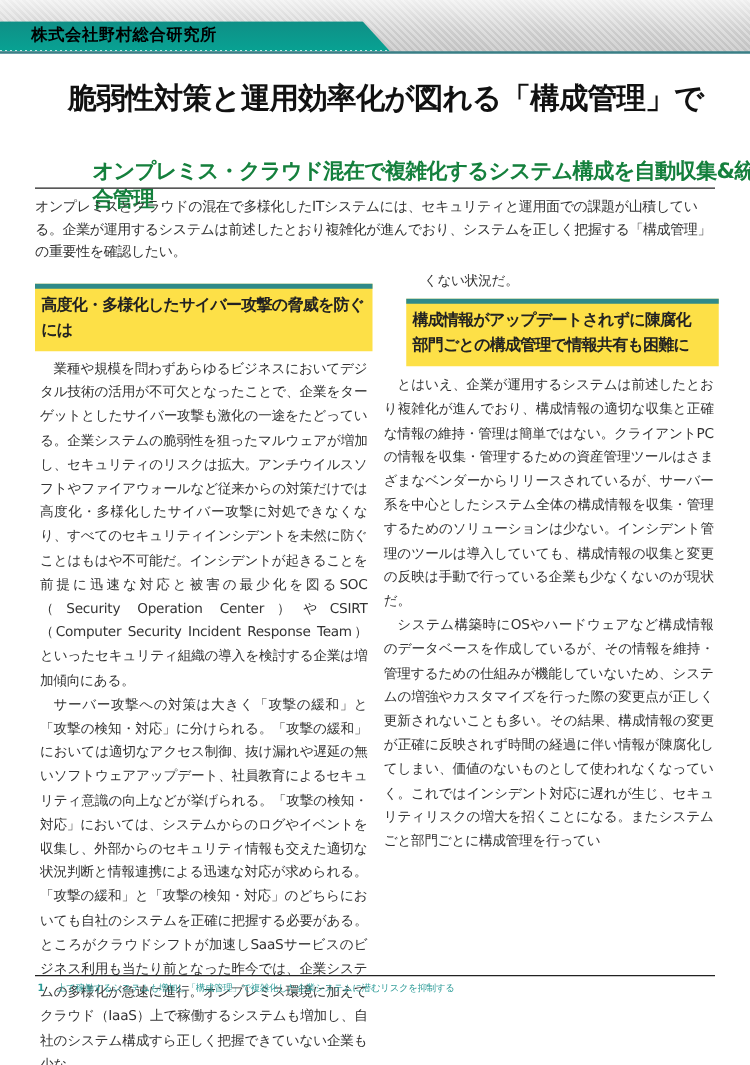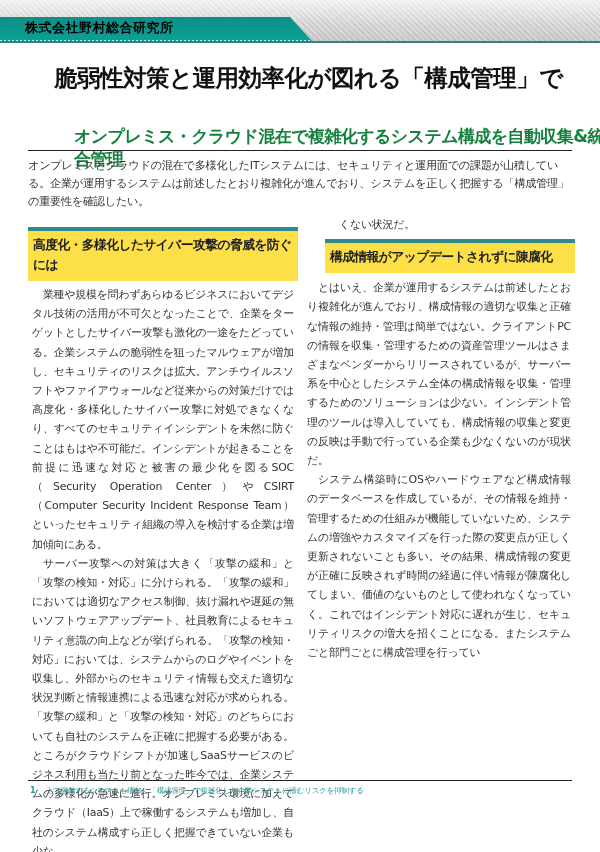--- a/index.html
+++ b/index.html
@@ -66,20 +66,21 @@
     <div>高度化・多様化したサイバー攻撃の脅威を防ぐには</div>
   </div>
   <p>業種や規模を問わずあらゆるビジネスにおいてデジタル技術の活用が不可欠となったことで、企業をターゲットとしたサイバー攻撃も激化の一途をたどっている。企業システムの脆弱性を狙ったマルウェアが増加し、セキュリティのリスクは拡大。アンチウイルスソフトやファイアウォールなど従来からの対策だけでは高度化・多様化したサイバー攻撃に対処できなくなり、すべてのセキュリティインシデントを未然に防ぐことはもはや不可能だ。インシデントが起きることを前提に迅速な対応と被害の最少化を図るSOC（Security Operation Center）やCSIRT（Computer Security Incident Response Team）といったセキュリティ組織の導入を検討する企業は増加傾向にある。</p>
   <p>サーバー攻撃への対策は大きく「攻撃の緩和」と「攻撃の検知・対応」に分けられる。「攻撃の緩和」においては適切なアクセス制御、抜け漏れや遅延の無いソフトウェアアップデート、社員教育によるセキュリティ意識の向上などが挙げられる。「攻撃の検知・対応」においては、システムからのログやイベントを収集し、外部からのセキュリティ情報も交えた適切な状況判断と情報連携による迅速な対応が求められる。「攻撃の緩和」と「攻撃の検知・対応」のどちらにおいても自社のシステムを正確に把握する必要がある。ところがクラウドシフトが加速しSaaSサービスのビジネス利用も当たり前となった昨今では、企業システムの多様化が急速に進行。オンプレミス環境に加えてクラウド（IaaS）上で稼働するシステムも増加し、自社のシステム構成すら正しく把握できていない企業も少な</p>
 </div>
 
 <div class="col col-right">
   <p class="noindent">くない状況だ。</p>
   <div class="section-head">
     <div>構成情報がアップデートされずに陳腐化</div>
+    <div>部門ごとの構成管理で情報共有も困難に</div>
   </div>
   <p>とはいえ、企業が運用するシステムは前述したとおり複雑化が進んでおり、構成情報の適切な収集と正確な情報の維持・管理は簡単ではない。クライアントPCの情報を収集・管理するための資産管理ツールはさまざまなベンダーからリリースされているが、サーバー系を中心としたシステム全体の構成情報を収集・管理するためのソリューションは少ない。インシデント管理のツールは導入していても、構成情報の収集と変更の反映は手動で行っている企業も少なくないのが現状だ。</p>
   <p>システム構築時にOSやハードウェアなど構成情報のデータベースを作成しているが、その情報を維持・管理するための仕組みが機能していないため、システムの増強やカスタマイズを行った際の変更点が正しく更新されないことも多い。その結果、構成情報の変更が正確に反映されず時間の経過に伴い情報が陳腐化してしまい、価値のないものとして使われなくなっていく。これではインシデント対応に遅れが生じ、セキュリティリスクの増大を招くことになる。またシステムごと部門ごとに構成管理を行ってい</p>
 </div>
 
 <div class="rule-bottom"></div>
 <div class="footer">
   <span class="pnum">1</span>
   <span>上で稼働するシステムも増加し「構成管理」で複雑化した企業システムに潜むリスクを抑制する</span>
 </div>

